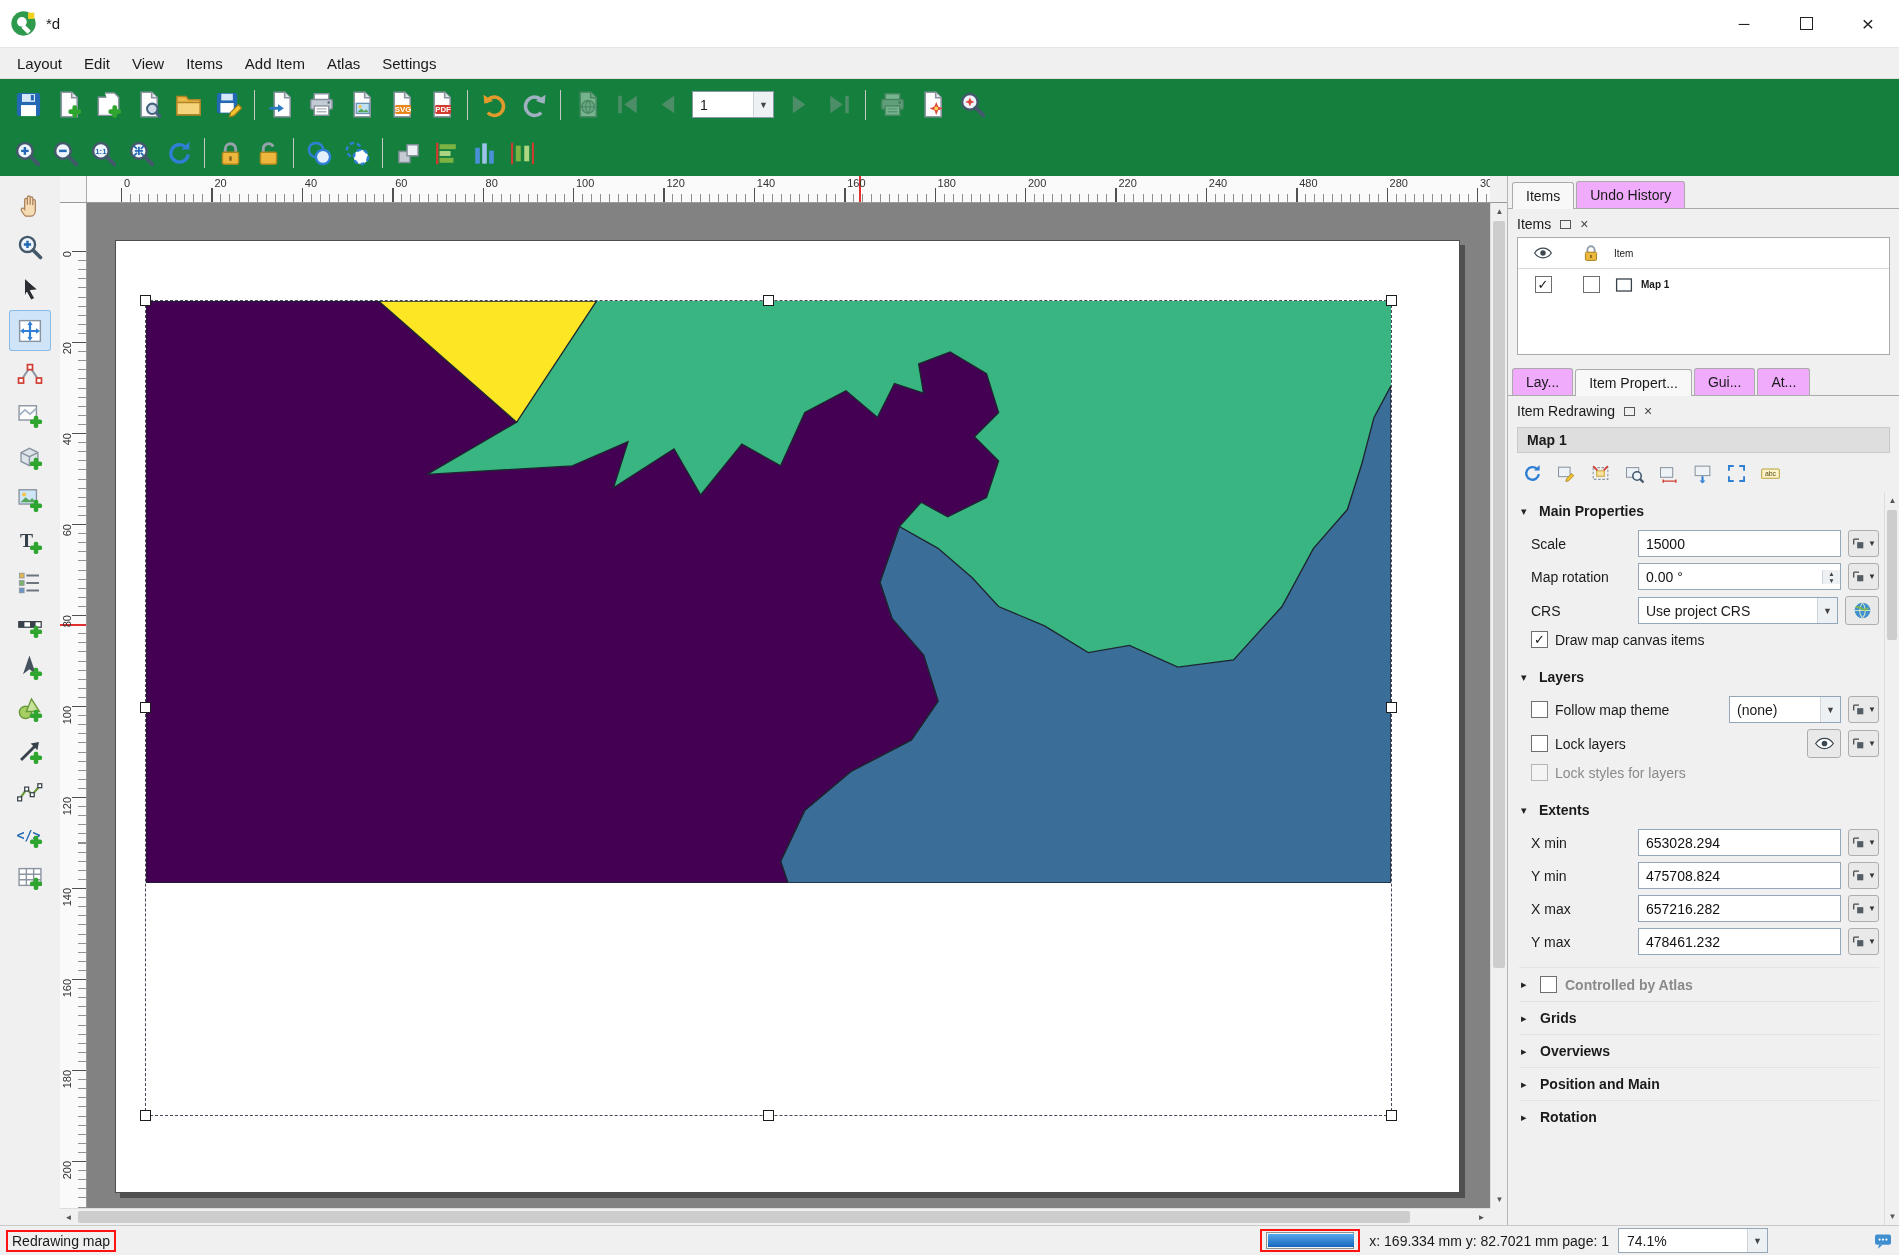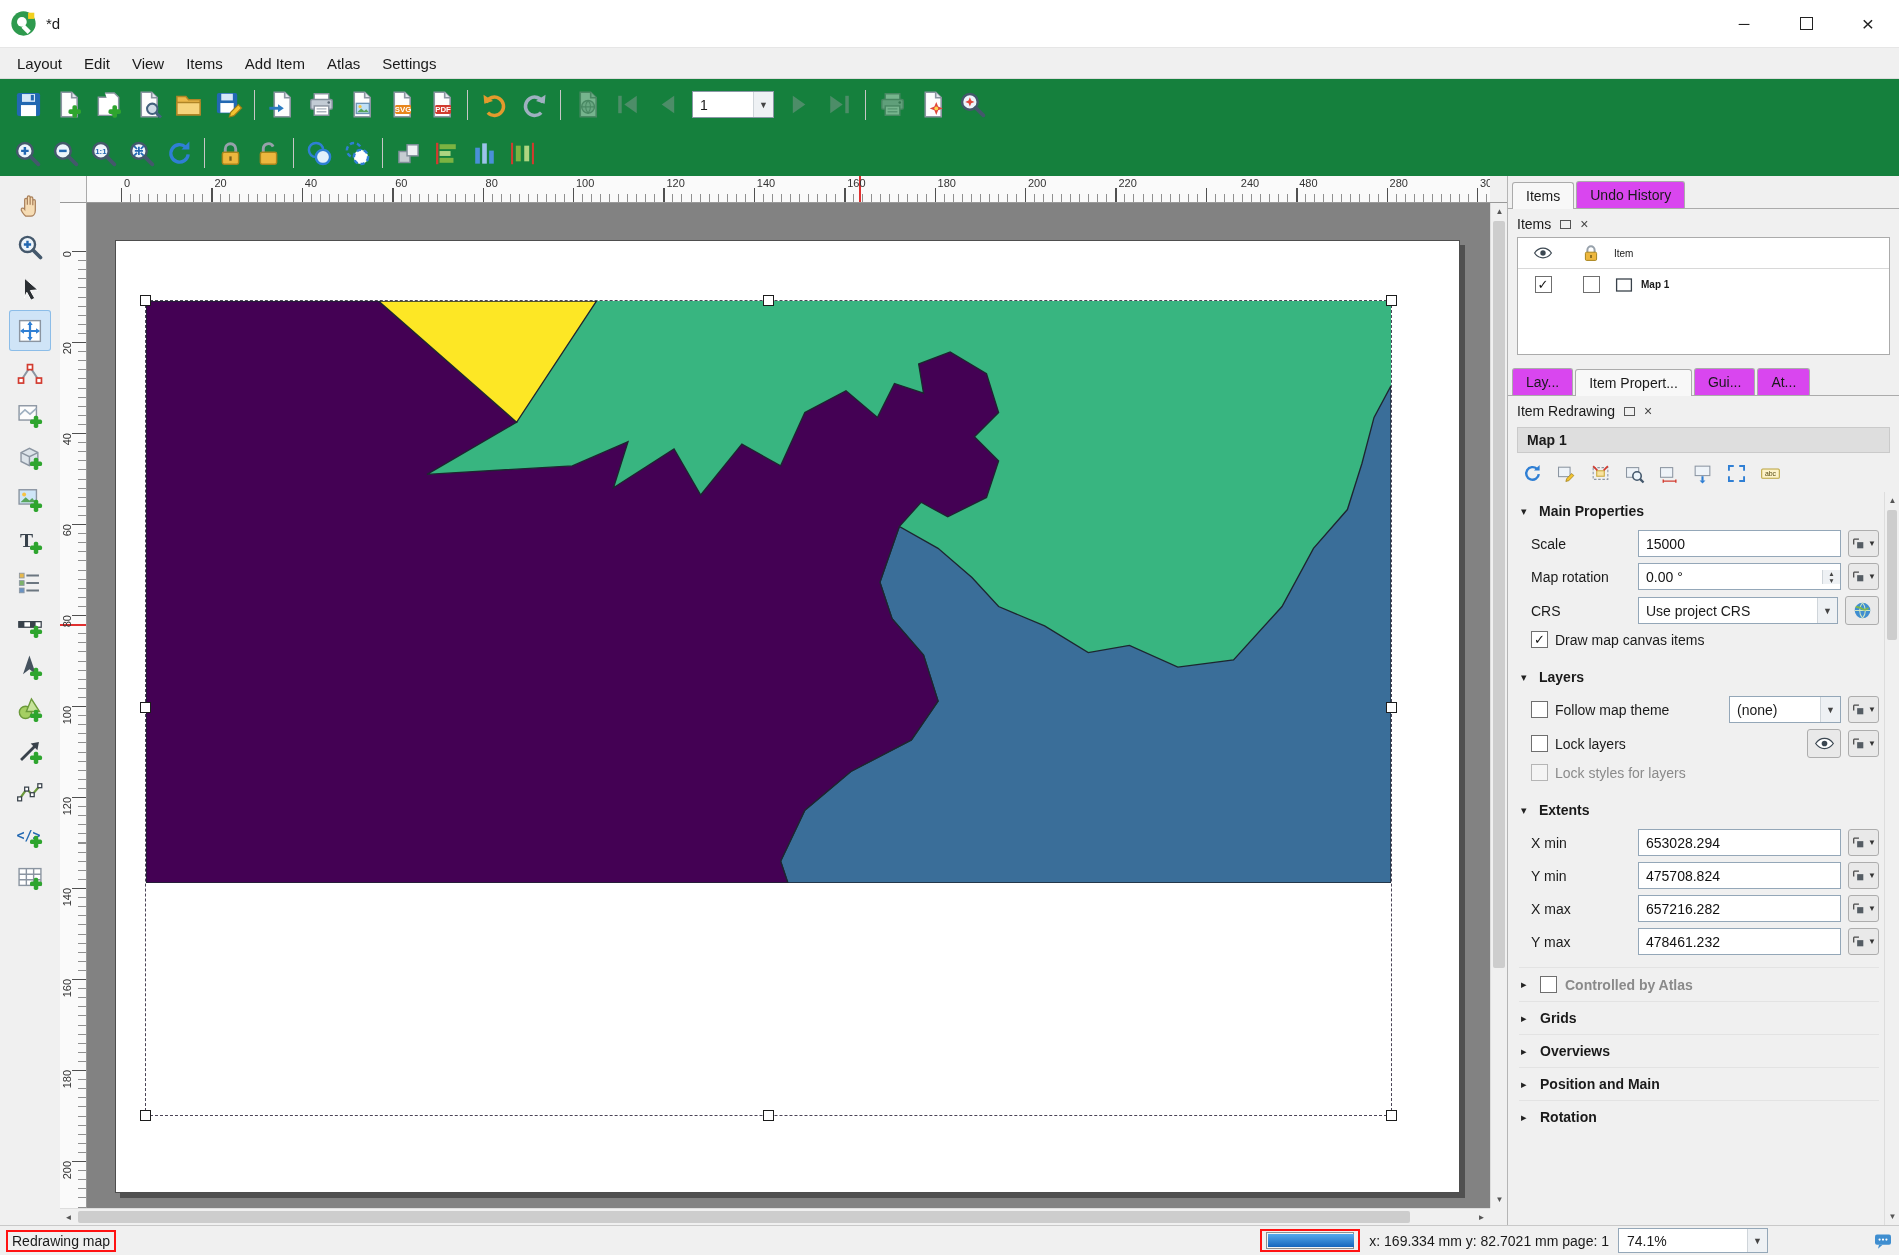--- a/index.html
+++ b/index.html
@@ -63,21 +63,21 @@
 .scorn{grid-area:3/3;background:#f0f0f0}
 .sb-ar{width:17px;height:17px;display:flex;align-items:center;justify-content:center;font-size:8px;color:#555;flex:0 0 auto}
 .vscroll .sb-ar{position:absolute;left:0}
 .vscroll .up{top:0}.vscroll .dn{bottom:0}
 .vthumb{position:absolute;left:2px;right:2px;top:18px;bottom:240px;background:#cdcdcd;border-radius:2px}
 .hthumb{position:absolute;top:2px;bottom:2px;left:18px;right:80px;background:#cdcdcd;border-radius:2px}
 .hscroll .right{margin-left:auto}
 
 .right-panel{width:392px;background:#f0f0f0;border-left:1px solid #b5b5b5;display:flex;flex-direction:column;min-height:0;flex:0 0 auto}
 .rp-tabs{display:flex;padding:5px 4px 0 4px;gap:2px;border-bottom:1px solid #ababab;flex:0 0 auto}
-.rp-tab{padding:5px 13px 4px;border:1px solid #ababab;border-bottom:none;background:#d946ef;border-radius:3px 3px 0 0;font-size:14px;white-space:nowrap}
+.rp-tab{padding:5px 13px 4px;border:1px solid #ababab;border-bottom:none;background:#f0abfc;border-radius:3px 3px 0 0;font-size:14px;white-space:nowrap}
 .rp-tab.active{background:#f8f8f8;position:relative;top:1px;padding-bottom:5px}
 .panel-header{display:flex;align-items:center;padding:7px 9px 5px;font-size:14px;flex:0 0 auto}
 .ph-btn{margin-left:9px;color:#444;display:flex;align-items:center;font-size:14px}
 .ph-btn:first-of-type{margin-left:auto}
 .ph-btn .sq{width:11px;height:9px;border:1.5px solid #555;display:inline-block}
 .items-tree{margin:0 9px;background:#fff;border:1px solid #ababab;height:118px;font-size:14px;flex:0 0 auto}
 .tree-row{display:flex;align-items:center;height:31px}
 .tree-row.header{border-bottom:1px solid #d8d8d8}
 .tc1{width:50px;display:flex;justify-content:center}
 .tc2{width:46px;display:flex;justify-content:center}
@@ -590,21 +590,21 @@
           <span class="hlabel" style="left: 217.8px;">40</span>
           <span class="hlabel" style="left: 308.2px;">60</span>
           <span class="hlabel" style="left: 398.6px;">80</span>
           <span class="hlabel" style="left: 489px;">100</span>
           <span class="hlabel" style="left: 579.4px;">120</span>
           <span class="hlabel" style="left: 669.8px;">140</span>
           <span class="hlabel" style="left: 760.2px;">160</span>
           <span class="hlabel" style="left: 850.6px;">180</span>
           <span class="hlabel" style="left: 941px;">200</span>
           <span class="hlabel" style="left: 1031.4px;">220</span>
-          <span class="hlabel" style="left: 1121.8px; margin-left: 32px;">240</span>
+          <span class="hlabel" style="left: 1121.8px;">240</span>
           <span class="hlabel" style="left: 1212.2px;">480</span>
           <span class="hlabel" style="left: 1302.6px;">280</span>
           <span class="hlabel" style="left: 1393px;">300</span>
         </div>
       <div class="tcorn"></div>
       <div class="vruler" id="vruler">
         <div class="tk"></div>
           <div class="tk2"></div>
         <div class="vmark" style="top:421px"></div>
       <span class="vlabel" style="top: 48px;">0</span>

